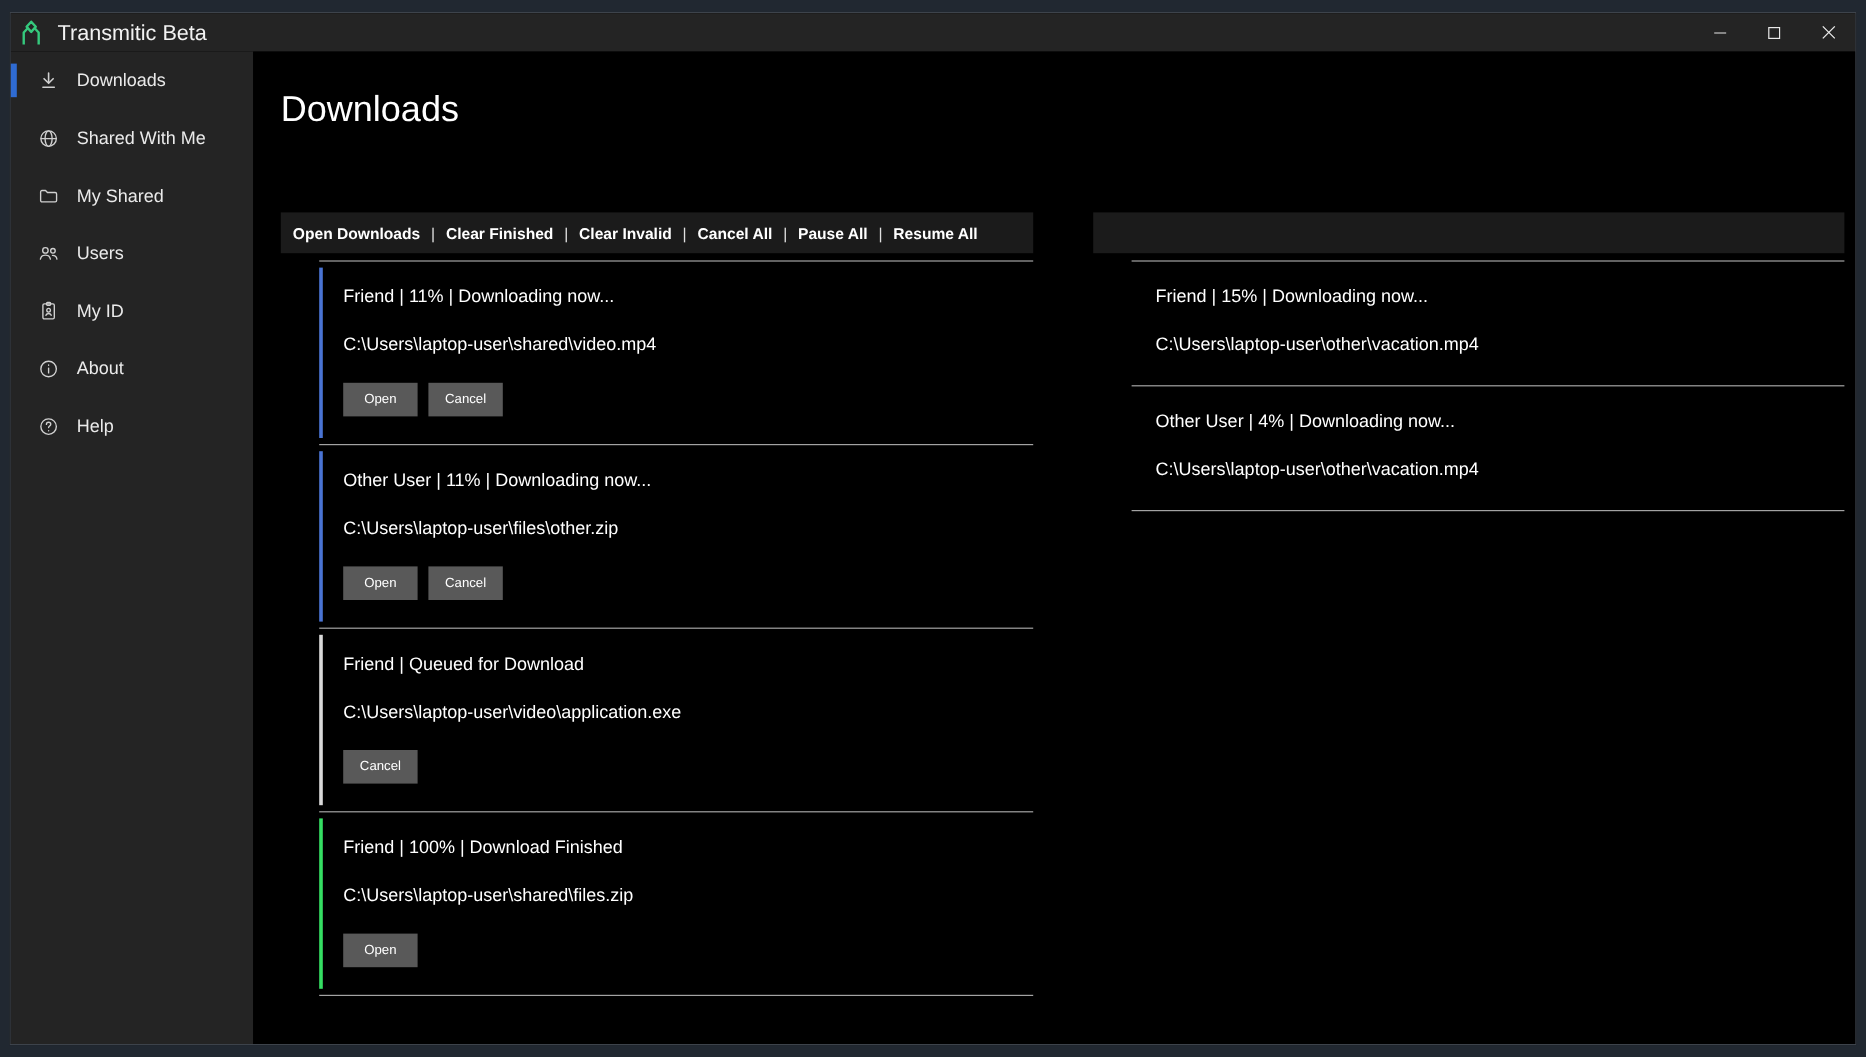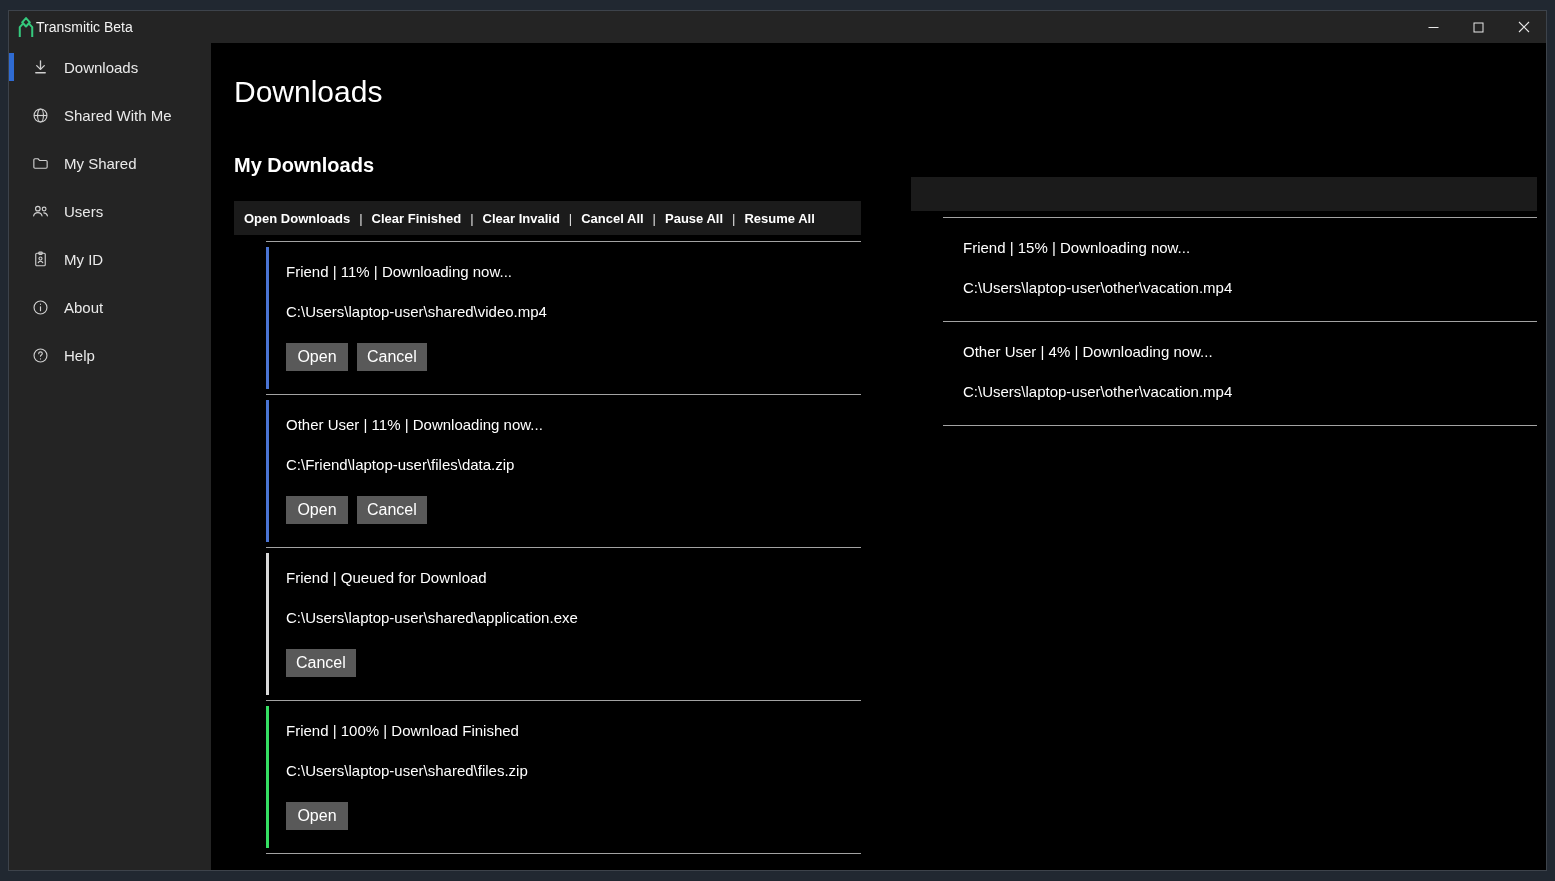--- a/index.html
+++ b/index.html
@@ -9,21 +9,21 @@
     font-family: "Liberation Sans", sans-serif;
     color:#fff; overflow:hidden; position:relative;
   }
   .window {
     position:absolute; left:8px; top:10px; width:1539px; height:861px;
     background: var(--main_bg, #000); border:1px solid #3d434b;
   }
   
   .titlebar { height:32px; background:var(--titlebar_bg,#242424); display:flex; align-items:center; }
   .logo { margin-left:7px; display:flex; align-items:center; }
-  .title-text { font-size:14px; color:#f2f2f2; }
+  .title-text { margin-left:12px; font-size:18px; color:#f2f2f2; }
   .win-controls { margin-left:auto; display:flex; height:100%; }
   .win-btn { width:45px; height:100%; display:flex; align-items:center; justify-content:center; cursor:default; }
   
   .app-body { display:flex; height:827px; }
   .sidebar { width:202px; flex:none; background:var(--sidebar_bg,#242424); }
   .side-item { height:48px; display:flex; align-items:center; padding-left:21px; position:relative; cursor:default; }
   .side-item .icon { width:20px; height:20px; display:flex; align-items:center; justify-content:center; }
   .side-item .label { margin-left:14px; font-size:15px; color:#eaeaea; }
   .side-item.active::before {
     content:""; position:absolute; left:0; top:10px; width:5px; height:28px;
@@ -47,21 +47,21 @@
   .dl-item.compact { height:103px; }
   .dl-item.bordered::before { content:""; position:absolute; left:0; top:5px; bottom:5px; width:3px; }
   .dl-item.downloading::before { background:var(--downloading_blue,#4a74d4); }
   .dl-item.queued::before { background:var(--queued_gray,#d9d9d9); }
   .dl-item.finished::before { background:var(--finished_green,#35df63); }
   .dl-status, .dl-path { font-size:15px; line-height:20px; color:#fff; }
   .dl-path { margin-top:20px; }
   .btn-row { margin-top:21px; display:flex; gap:9px; }
   .btn {
     min-width:62px; height:28px; padding:0 10px; border:none;
-    background:var(--button_bg,#595959); color:#fff; font-size:16px;
+    background:var(--button_bg,#595959); color:#fff; font-size:11px;
     font-family:inherit; display:flex; align-items:center; justify-content:center; cursor:default;
   }
 </style>
 </head>
 <body>
 
 <div class="window">
 
   <div class="titlebar">
     <span class="logo icon-slot">
@@ -186,21 +186,20 @@
     <span class="label">Help</span>
   </div>
 </nav>
 
     <main>
       <h1 class="page-title">Downloads</h1>
 
       <div class="columns">
 
         <section class="col-left">
-          <h2 class="section-heading">My Downloads</h2>
           <div class="toolbar">
               <span class="tlink">Open Downloads</span>
               <span class="pipe">|</span>
               <span class="tlink">Clear Finished</span>
               <span class="pipe">|</span>
               <span class="tlink">Clear Invalid</span>
               <span class="pipe">|</span>
               <span class="tlink">Cancel All</span>
               <span class="pipe">|</span>
               <span class="tlink">Pause All</span>
@@ -213,30 +212,30 @@
                 <div class="dl-status">Friend | 11% | Downloading now...</div>
                 <div class="dl-path">C:\Users\laptop-user\shared\video.mp4</div>
                 <div class="btn-row">
                   <button class="btn">Open</button>
                   <button class="btn">Cancel</button>
                 </div>
               </div>
               <div class="sep"></div>
               <div class="dl-item bordered downloading">
                 <div class="dl-status">Other User | 11% | Downloading now...</div>
-                <div class="dl-path">C:\Friend\laptop-user\files\data.zip</div>
+                <div class="dl-path">C:\Users\laptop-user\files\other.zip</div>
                 <div class="btn-row">
                   <button class="btn">Open</button>
                   <button class="btn">Cancel</button>
                 </div>
               </div>
               <div class="sep"></div>
               <div class="dl-item bordered queued">
                 <div class="dl-status">Friend | Queued for Download</div>
-                <div class="dl-path">C:\Users\laptop-user\shared\application.exe</div>
+                <div class="dl-path">C:\Users\laptop-user\video\application.exe</div>
                 <div class="btn-row">
                   <button class="btn">Cancel</button>
                 </div>
               </div>
               <div class="sep"></div>
               <div class="dl-item bordered finished">
                 <div class="dl-status">Friend | 100% | Download Finished</div>
                 <div class="dl-path">C:\Users\laptop-user\shared\files.zip</div>
                 <div class="btn-row">
                   <button class="btn">Open</button>

